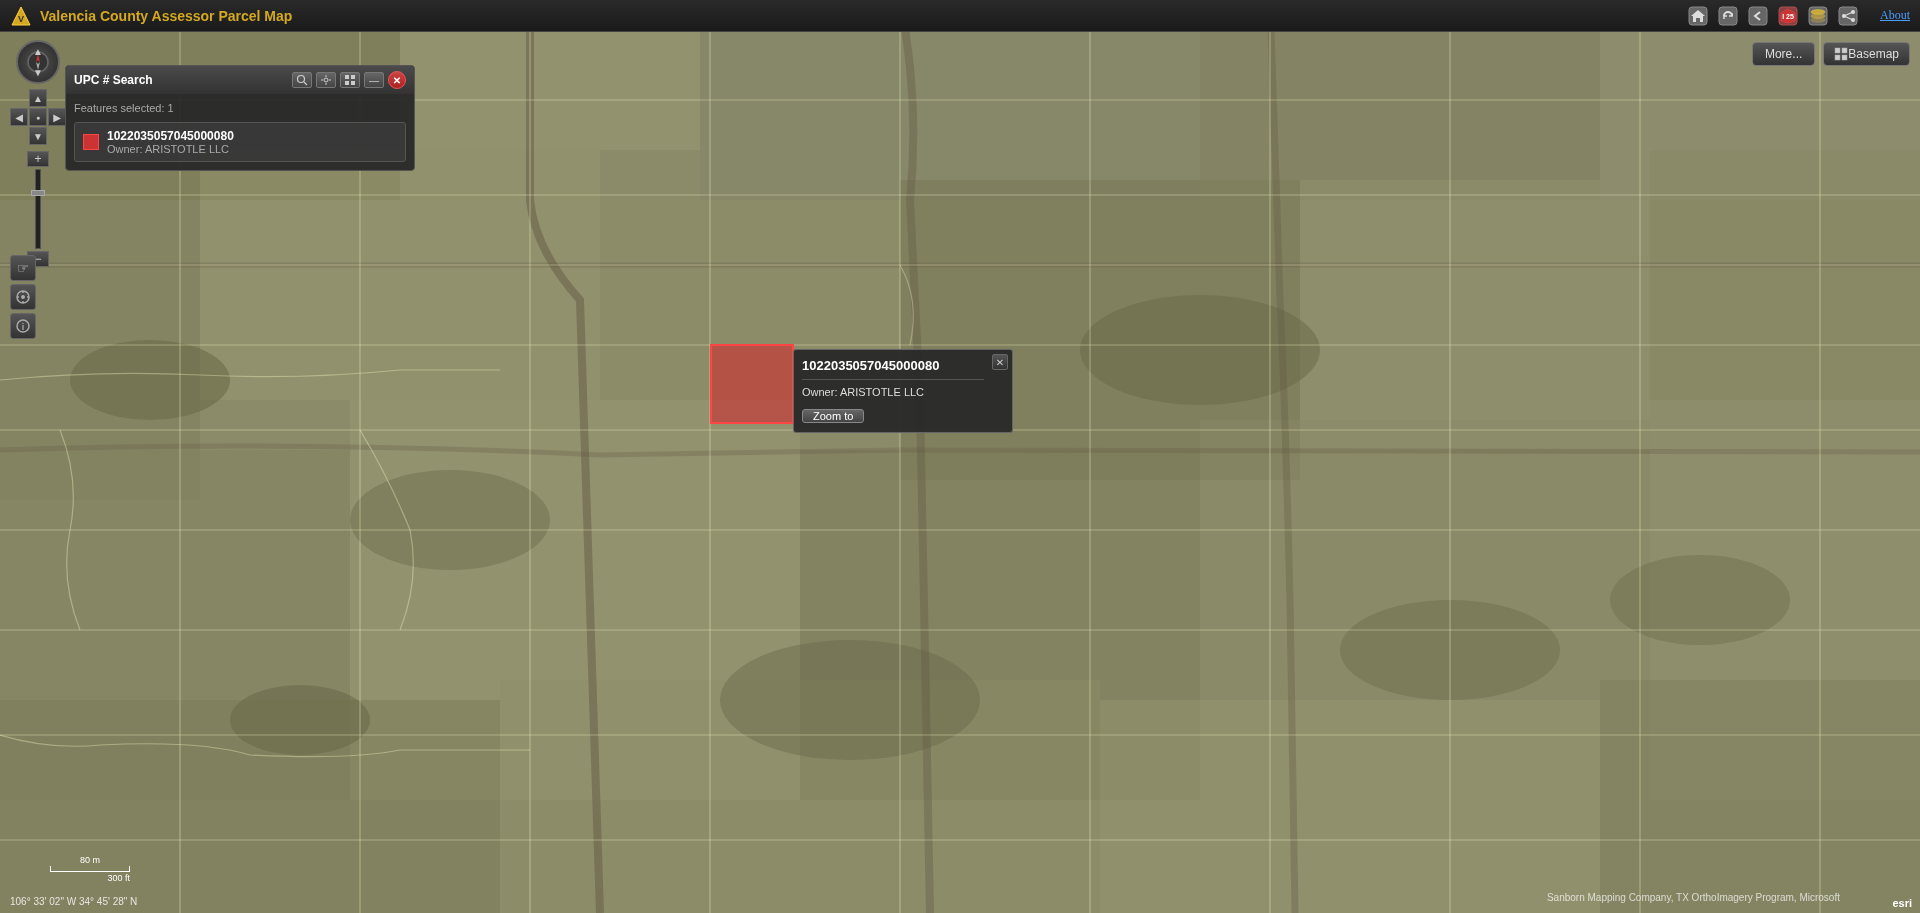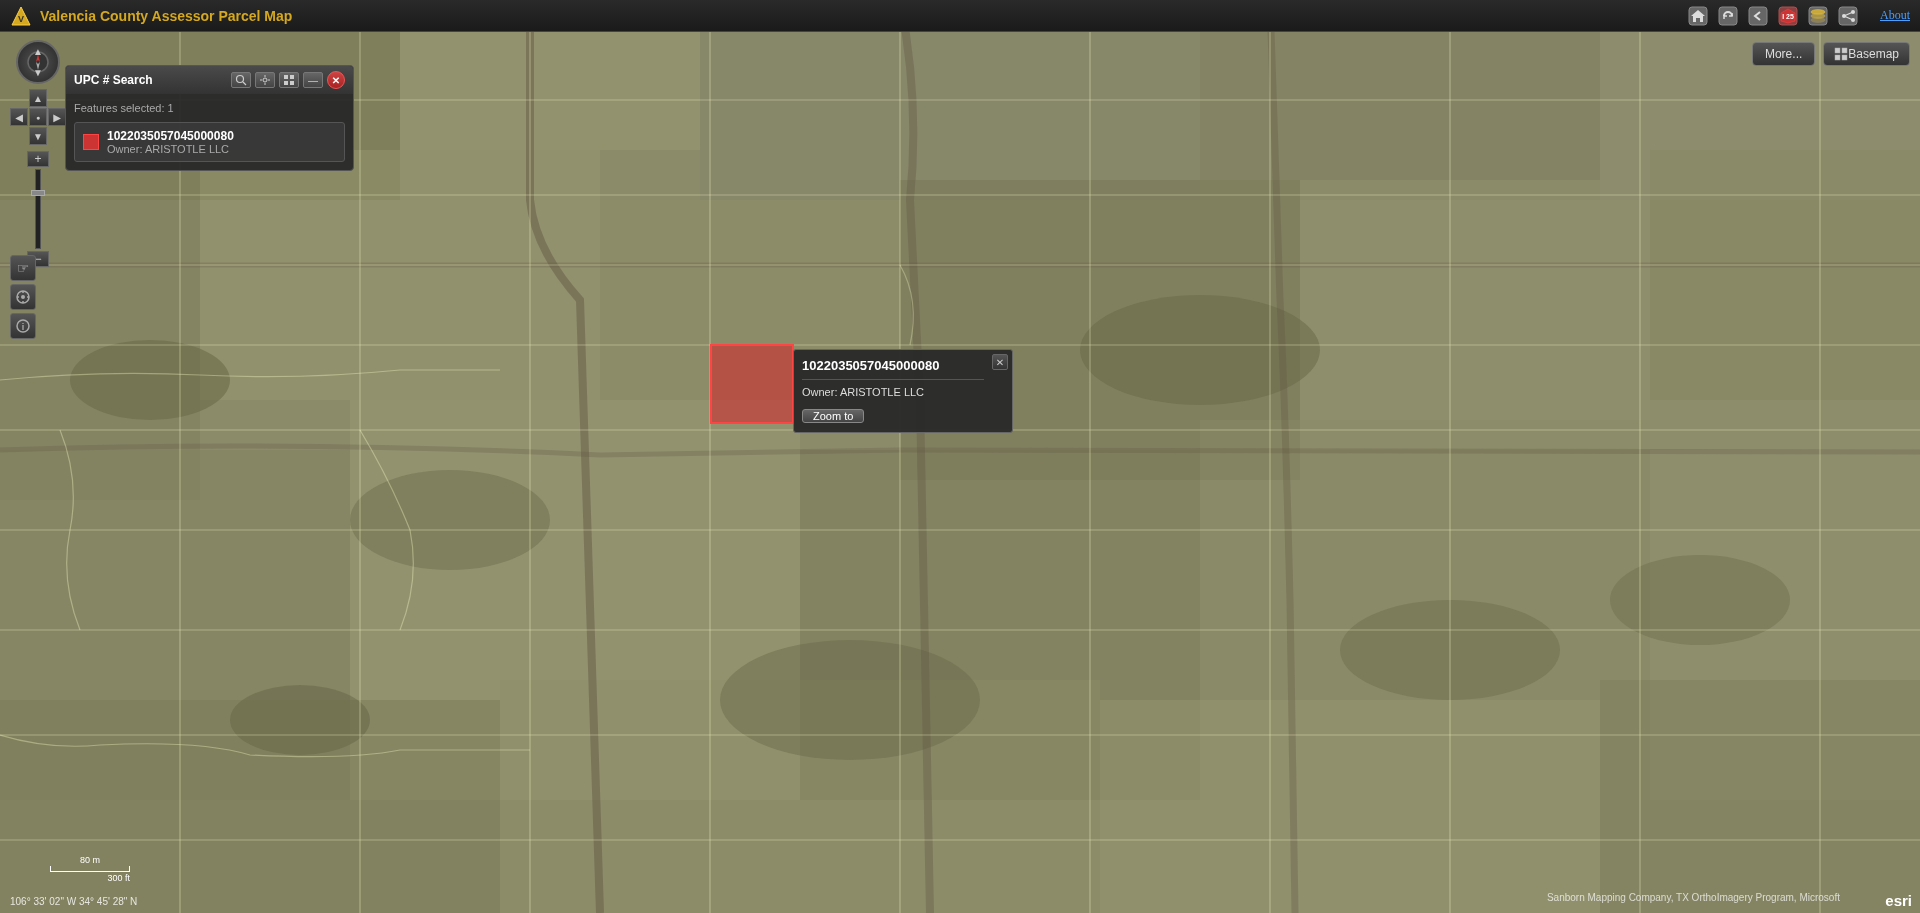--- a/index.html
+++ b/index.html
@@ -178,21 +178,21 @@
       display: flex; align-items: center; justify-content: center;
       cursor: pointer;
       color: #ccc;
       font-size: 14px;
     }
 
     
     #search-panel {
       position: absolute;
       top: 65px; left: 65px;
-      width: 289px;
+      width: 350px;
       background: rgba(40,40,40,0.95);
       border: 1px solid #555;
       border-radius: 4px;
       z-index: 200;
     }
 
     #search-panel-header {
       background: linear-gradient(180deg, #4a4a4a 0%, #333 100%);
       padding: 5px 8px;
       display: flex;
@@ -690,14 +690,14 @@
   <div class="scale-label-top">80 m</div>
   <div class="scale-line"></div>
   <div class="scale-label-bottom">300 ft</div>
 </div>
 
 <div id="coordinates">106° 33' 02" W 34° 45' 28" N</div>
 
 <div id="attribution">Sanborn Mapping Company, TX OrthoImagery Program, Microsoft</div>
 
 <div id="esri-logo">
-  <span style="font-weight:bold;font-size:15px;color:#fff;">esri</span>
+  <span style="font-weight:bold;font-size:11px;color:#fff;">esri</span>
 </div>
 
 </body></html>

